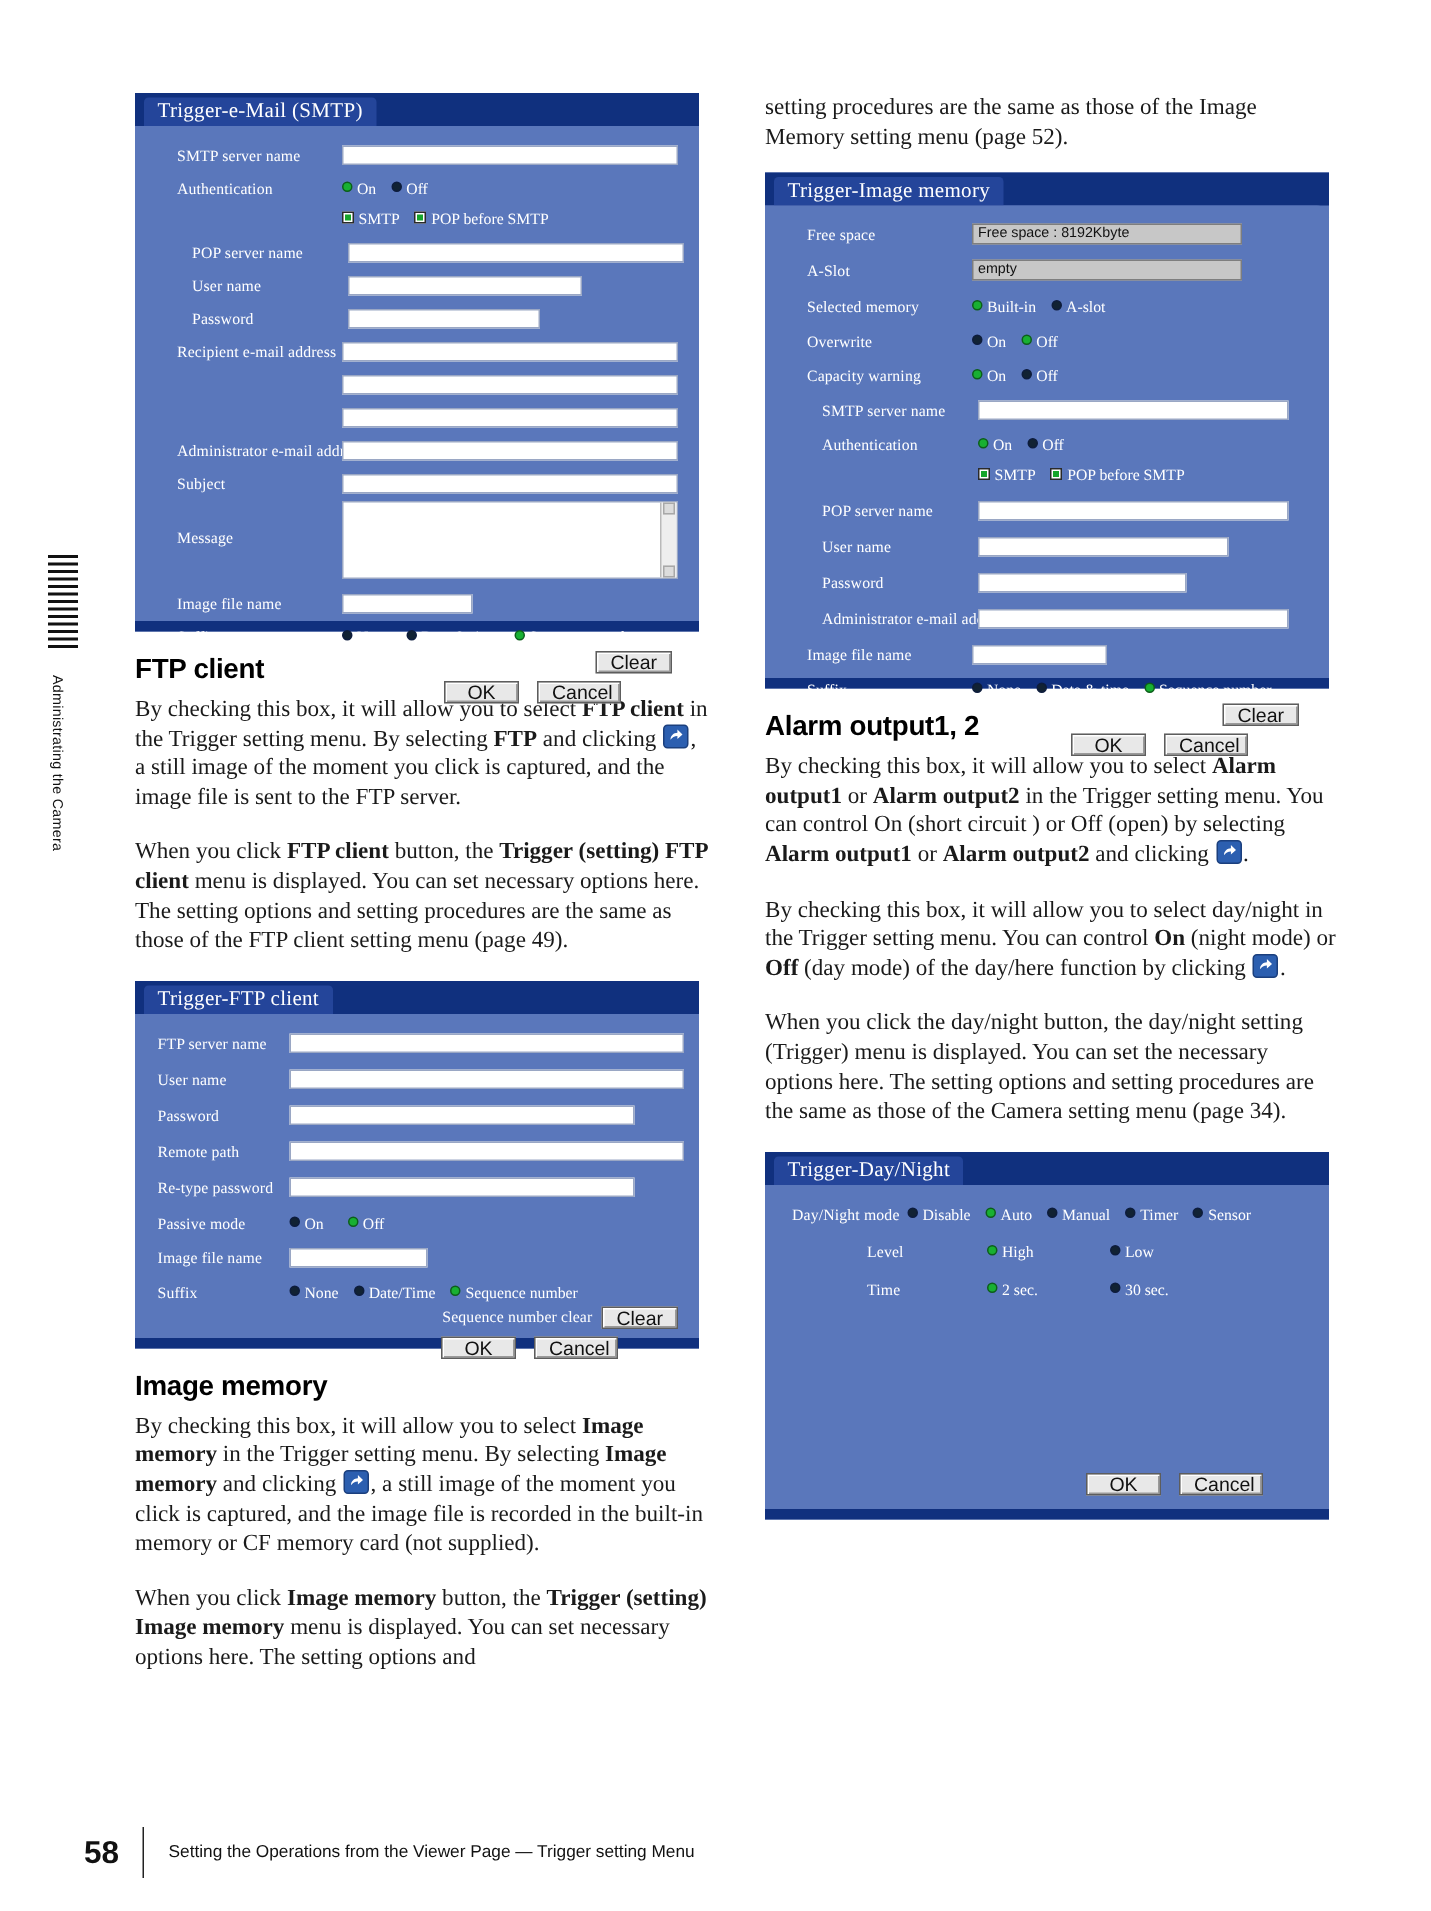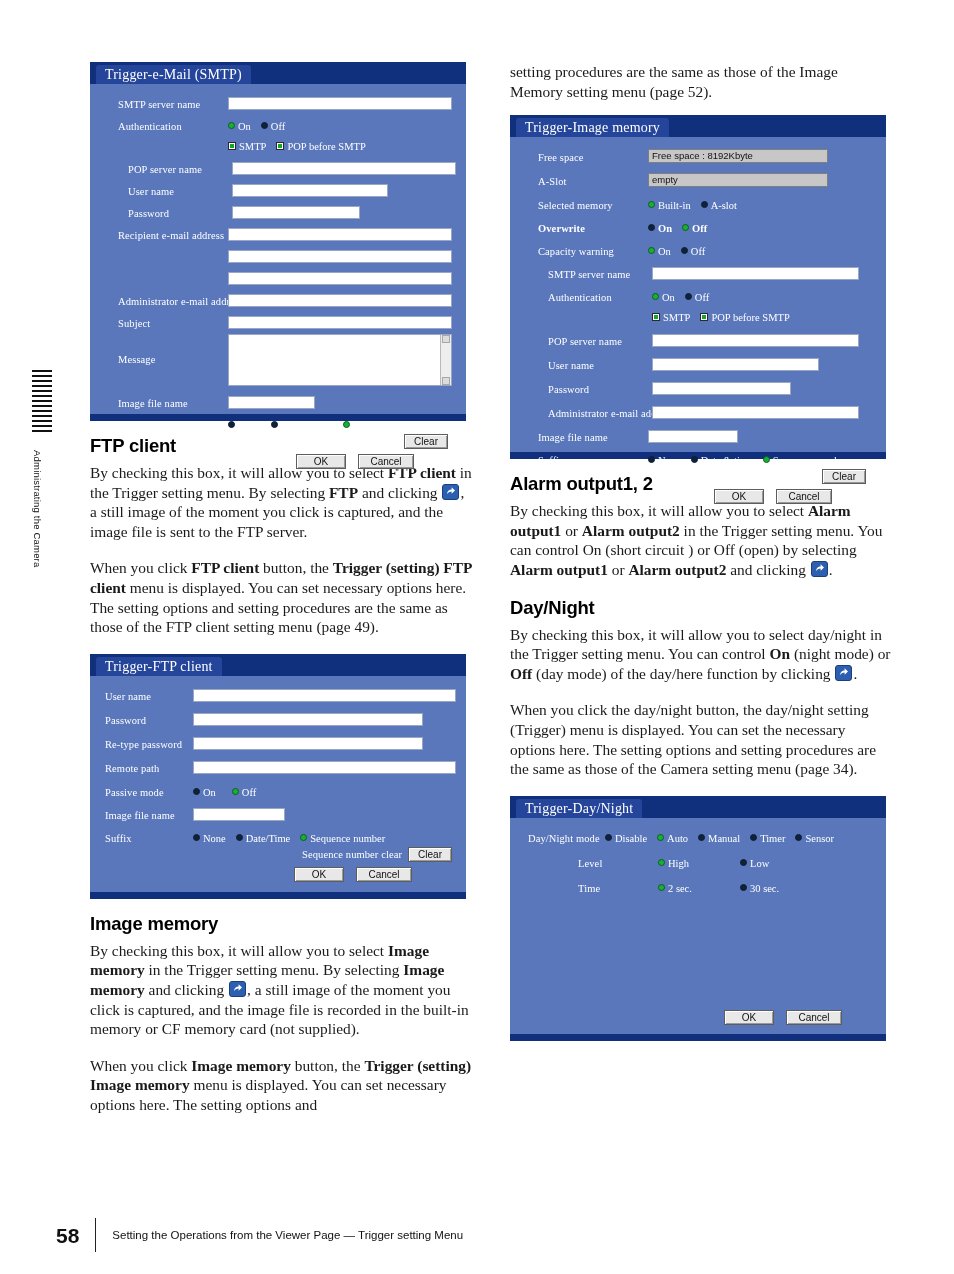--- a/index.html
+++ b/index.html
@@ -98,21 +98,21 @@
   .cbx.on:after{
     content:"";position:absolute;left:1px;top:1px;width:4px;height:4px;
     background:#16a52c;
   }
   .opt{font-size:10.5px;color:#fff;margin-right:10px;white-space:nowrap;}
   .opt:last-child{margin-right:0;}
 
   .btn{
     display:inline-block;background:#e8e8e8;border:1px solid #5d5d5d;
     box-shadow:inset 1px 1px 0 #ffffff, inset -1px -1px 0 #9a9a9a;
-    font-family:"Liberation Sans", sans-serif;font-size:10px;color:#111;
+    font-family:"Liberation Sans", sans-serif;font-size:13px;color:#111;
     padding:1px 9px;line-height:11px;text-align:center;
   }
   .btn-row{display:flex;justify-content:flex-end;gap:12px;margin-top:5px;}
   .clear-row{display:flex;justify-content:flex-end;align-items:center;gap:6px;margin-top:3px;}
 
   
   .sidetab{
     position:absolute;left:32px;top:370px;width:20px;
   }
   .sidetab .bars{display:flex;flex-direction:column;gap:3px;}
@@ -266,34 +266,38 @@
           </svg></span><span>, a still image of the moment you click is captured, and the image file is sent to the FTP server.</span></p>
     <p class="body"><span>When you click </span><b>FTP client</b><span> button, the </span><b>Trigger (setting) FTP client</b><span> menu is displayed. You can set necessary options here. The setting options and setting procedures are the same as those of the FTP client setting menu (page 49).</span></p>
 
     <div class="dlg" style="width:376px;margin-top:2px;">
       <div class="dlg-topbar">
         <div class="dlg-tab">Trigger-FTP client</div>
       </div>
       <div class="dlg-body" style="height:198px;">
 
         <div class="row" style="margin-bottom:6px;">
+          <div class="lbl" style="width:88px;margin-left:5px;">FTP server name</div>
+          <div class="fld" style="width:262px;"></div>
+        </div>
+        <div class="row" style="margin-bottom:6px;">
           <div class="lbl" style="width:88px;margin-left:5px;">User name</div>
           <div class="fld" style="width:262px;"></div>
         </div>
         <div class="row" style="margin-bottom:6px;">
           <div class="lbl" style="width:88px;margin-left:5px;">Password</div>
           <div class="fld" style="width:228px;"></div>
         </div>
         <div class="row" style="margin-bottom:6px;">
+          <div class="lbl" style="width:88px;margin-left:5px;">Remote path</div>
+          <div class="fld" style="width:262px;"></div>
+        </div>
+        <div class="row" style="margin-bottom:6px;">
           <div class="lbl" style="width:88px;margin-left:5px;">Re-type password</div>
           <div class="fld" style="width:228px;"></div>
-        </div>
-        <div class="row" style="margin-bottom:6px;">
-          <div class="lbl" style="width:88px;margin-left:5px;">Remote path</div>
-          <div class="fld" style="width:262px;"></div>
         </div>
         <div class="row" style="margin-bottom:5px;">
           <div class="lbl" style="width:88px;margin-left:5px;">Passive mode</div>
           <div style="display:flex;align-items:center;">
             <span class="opt" style="margin-right:16px;"><span class="radio"></span><span>On</span></span>
             <span class="opt"><span class="radio on"></span><span>Off</span></span>
           </div>
         </div>
         <div class="row" style="margin-bottom:5px;">
           <div class="lbl" style="width:88px;margin-left:5px;">Image file name</div>
@@ -346,21 +350,21 @@
           <div class="lbl" style="width:110px;margin-left:18px;">A-Slot</div>
           <div class="fld gray" style="width:175px;">empty</div>
         </div>
         <div class="row" style="margin-bottom:5px;">
           <div class="lbl" style="width:110px;margin-left:18px;">Selected memory</div>
           <div style="display:flex;align-items:center;">
             <span class="opt"><span class="radio on"></span><span>Built-in</span></span>
             <span class="opt"><span class="radio"></span><span>A-slot</span></span>
           </div>
         </div>
-        <div class="row" style="margin-bottom:5px;font-weight:bold;">
+        <div class="row" style="margin-bottom:5px;">
           <div class="lbl" style="width:110px;margin-left:18px;">Overwrite</div>
           <div style="display:flex;align-items:center;">
             <span class="opt"><span class="radio"></span><span>On</span></span>
             <span class="opt"><span class="radio on"></span><span>Off</span></span>
           </div>
         </div>
         <div class="row" style="margin-bottom:5px;">
           <div class="lbl" style="width:110px;margin-left:18px;">Capacity warning</div>
           <div style="display:flex;align-items:center;">
             <span class="opt"><span class="radio on"></span><span>On</span></span>
@@ -427,21 +431,20 @@
         </div>
       </div>
       <div class="dlg-foot"></div>
     </div>
 
     <h2 class="sec">Alarm output1, 2</h2>
     <p class="body"><span>By checking this box, it will allow you to select </span><b>Alarm output1</b><span> or </span><b>Alarm output2</b><span> in the Trigger setting menu. You can control On (short circuit ) or Off (open) by selecting </span><b>Alarm output1</b><span> or </span><b>Alarm output2</b><span> and clicking </span><span class="ic-arrow"><svg width="13" height="12" viewBox="0 0 13 12">
             <path d="M3 9.2 C3 6.2 5.2 4.6 7.6 4.5 L7.6 2.3 L11 5.6 L7.6 8.7 L7.6 6.6 C5.6 6.6 4.1 7.4 3 9.2 Z" fill="#ffffff"></path>
           </svg></span><span>.</span></p>
 
-    <h2 class="sec">Day/Night</h2>
     <p class="body"><span>By checking this box, it will allow you to select day/night in the Trigger setting menu. You can control </span><b>On</b><span> (night mode) or </span><b>Off</b><span> (day mode) of the day/here function by clicking </span><span class="ic-arrow"><svg width="13" height="12" viewBox="0 0 13 12">
             <path d="M3 9.2 C3 6.2 5.2 4.6 7.6 4.5 L7.6 2.3 L11 5.6 L7.6 8.7 L7.6 6.6 C5.6 6.6 4.1 7.4 3 9.2 Z" fill="#ffffff"></path>
           </svg></span><span>.</span></p>
     <p class="body">When you click the day/night button, the day/night setting (Trigger) menu is displayed. You can set the necessary options here. The setting options and setting procedures are the same as those of the Camera setting menu (page 34).</p>
 
     <div class="dlg" style="width:376px;margin-top:3px;">
       <div class="dlg-topbar">
         <div class="dlg-tab">Trigger-Day/Night</div>
       </div>
       <div class="dlg-body" style="height:198px;">

